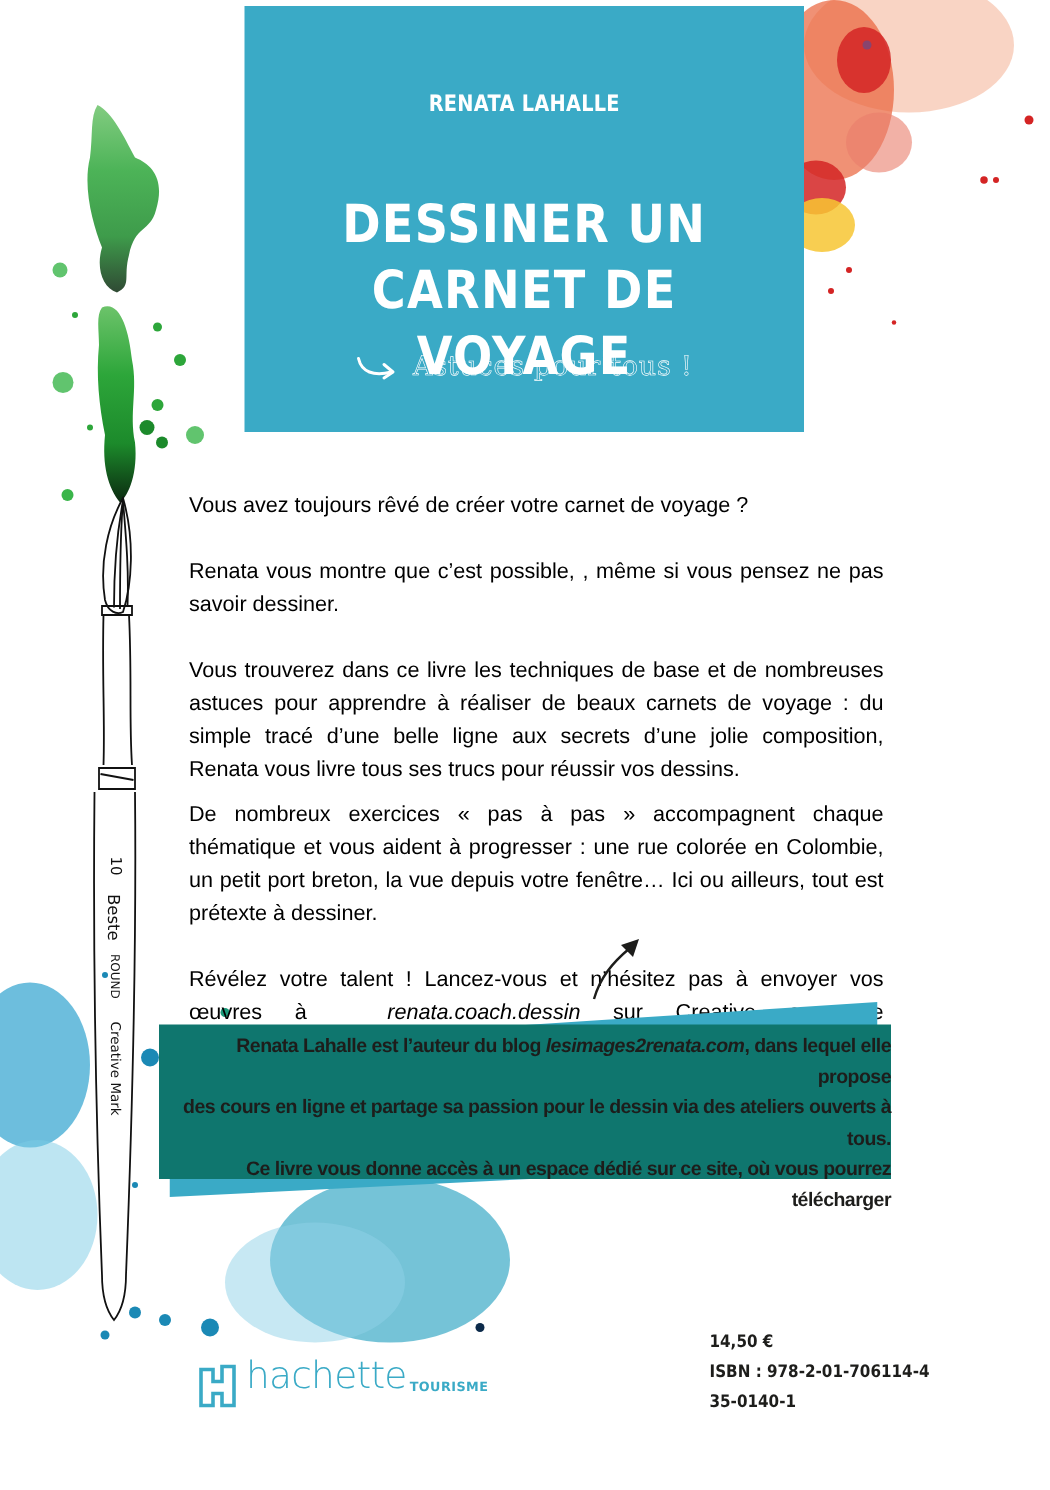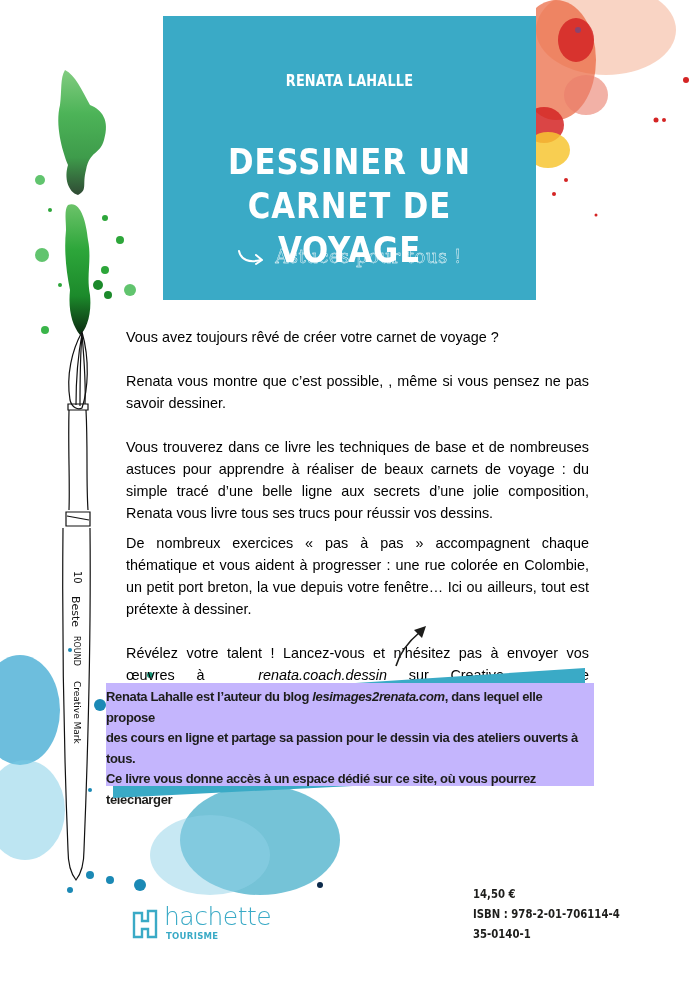--- a/index.html
+++ b/index.html
@@ -3,21 +3,21 @@
   <meta charset="utf-8">
   <style>
     * { box-sizing: border-box; margin: 0; padding: 0; }
     html, body { width: 700px; height: 993px; background: #ffffff; overflow: hidden; }
     body { position: relative; font-family: "Liberation Sans", sans-serif; color: #231f20; }
 
     .deco { position: absolute; pointer-events: none; }
 
     
     .title-panel {
-      position: absolute; left: 163px; top: 16px; width: 373px; height: 284px;
+      position: absolute; left: 163px; top: 4px; width: 373px; height: 284px;
       background: #3aaac6; color: #ffffff; text-align: center;
     }
     .author-name {
       position: absolute; top: 56px; left: 0; right: 0;
       font-family: "DejaVu Sans", sans-serif; font-weight: bold; font-size: 15px;
       letter-spacing: 0.2px; transform: scaleX(0.86);
     }
     .author-blog {
       position: absolute; top: 78px; left: 0; right: 0;
       font-size: 12.5px;
@@ -50,40 +50,40 @@
     .body-text p.tight { margin-bottom: 8px; }
     .body-text em { font-style: italic; margin-left: 32px; }
     .body-text strong { font-weight: bold; }
 
     .hashtag-arrow { position: absolute; left: 392px; top: 622px; width: 40px; height: 46px; }
 
     
     .bio-wedge-top { position: absolute; left: 340px; top: 668px; width: 245px; height: 18px; }
     .bio-box {
       position: absolute; left: 106px; top: 683px; width: 488px; height: 103px;
-      background: #c4b5fd; text-align: left;
+      background: #0f766e; text-align: right;
       padding-top: 4px;
     }
     .bio-text {
       font-family: "Liberation Sans", sans-serif; font-weight: bold;
       font-size: 13px; line-height: 20.5px; color: #1d1d1b;
       letter-spacing: -0.35px;
     }
     .bio-text em { font-style: italic; }
     .bio-wedge-bottom { position: absolute; left: 113px; top: 786px; width: 240px; height: 12px; }
 
     
     .publisher-logo {
       position: absolute; left: 132px; top: 904px; display: flex; align-items: flex-start; gap: 6px;
       color: #3aaac6;
     }
     .logo-mark { width: 26px; height: 30px; margin-top: 5px; }
-    .logo-words { display: flex; flex-direction: column; }
+    .logo-words { display: flex; }
     .logo-hachette { font-family: "DejaVu Sans", sans-serif; font-size: 25px; line-height: 26px; letter-spacing: -0.5px; font-weight: 300; }
-    .logo-tourisme { font-family: "DejaVu Sans", sans-serif; font-size: 8.5px; font-weight: bold; letter-spacing: 0.3px; margin-top: 1px; margin-left: 2px; }
+    .logo-tourisme { font-family: "DejaVu Sans", sans-serif; font-size: 8.5px; font-weight: bold; letter-spacing: 0.3px; margin-top: 16px; margin-left: 2px; }
 
     .price-block {
       position: absolute; left: 473px; top: 884px;
       font-family: "DejaVu Sans", sans-serif; font-weight: bold; font-size: 11.5px;
       line-height: 20px; color: #1d1d1b; transform: scaleX(0.88); transform-origin: left top;
     }
   </style>
 </head>
 <body>
 

